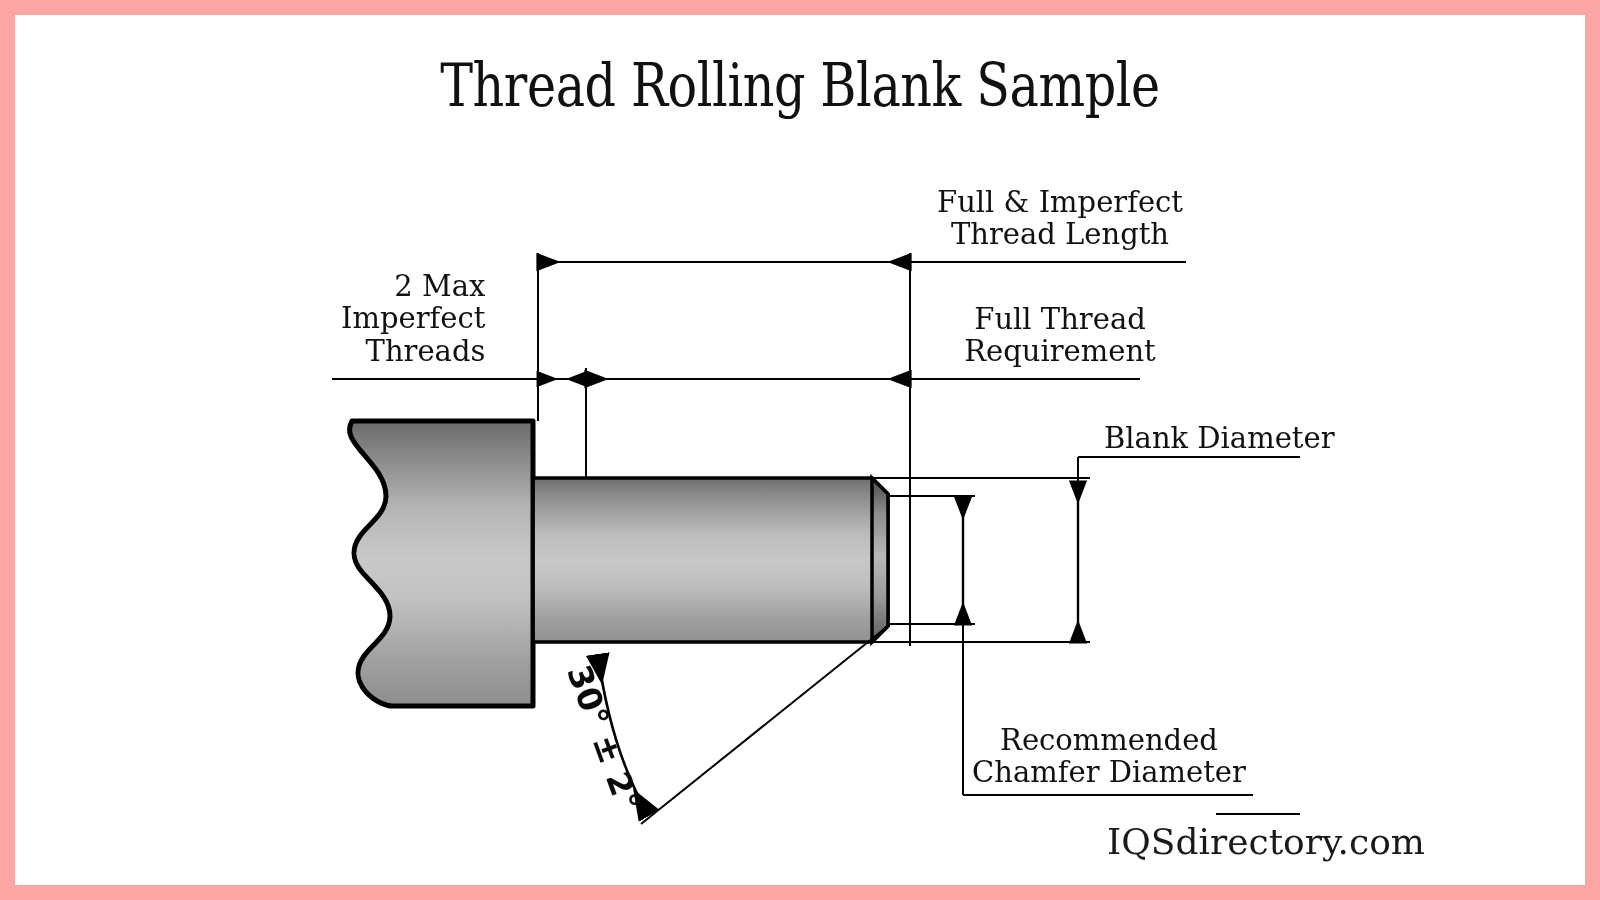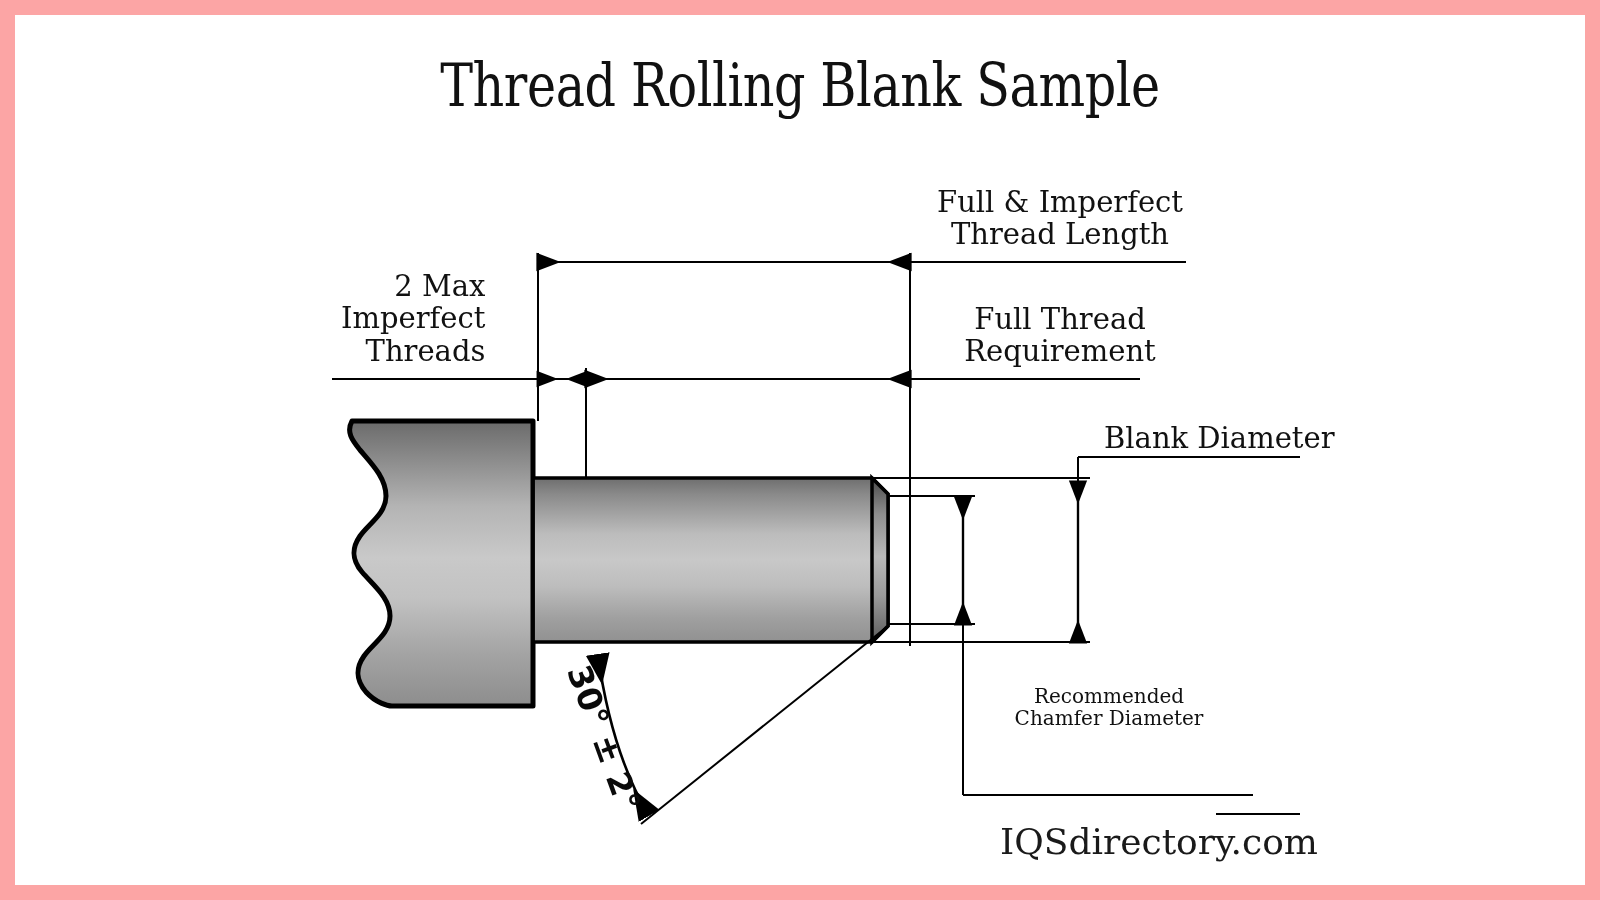--- a/index.html
+++ b/index.html
@@ -69,30 +69,30 @@
   }
   #lbl-blankdia {
     left: 1060px;
     top: 422px;
     font-size: 29px;
     white-space: nowrap;
     margin-left: 44px;
   }
   #lbl-chamfer {
     left: 963px;
-    top: 685px;
+    top: 724px;
     width: 292px;
     text-align: center;
-    font-size: 20px;
+    font-size: 29px;
   }
   #brand {
     left: 1000px;
     top: 822px;
     width: 532px;
-    text-align: left;
+    text-align: center;
     font-size: 36px;
     color: #1a1a1a;
   }
   #lbl-angle {
     position: absolute;
     left: 596px;
     top: 660px;
     font-size: 33px;
     font-weight: 700;
     color: #0a0a0a;

